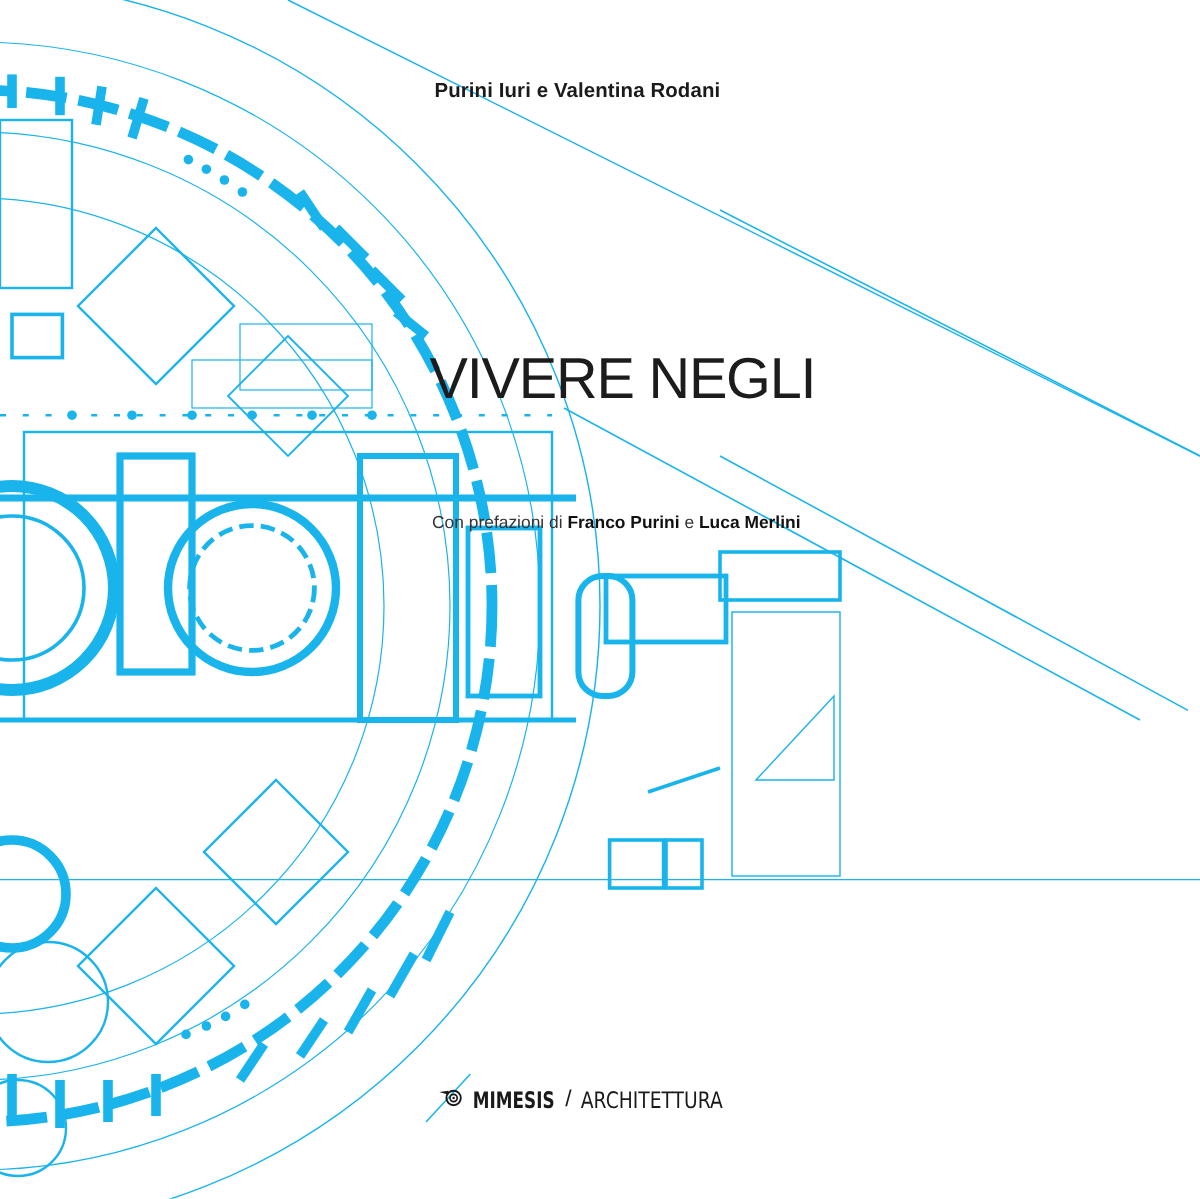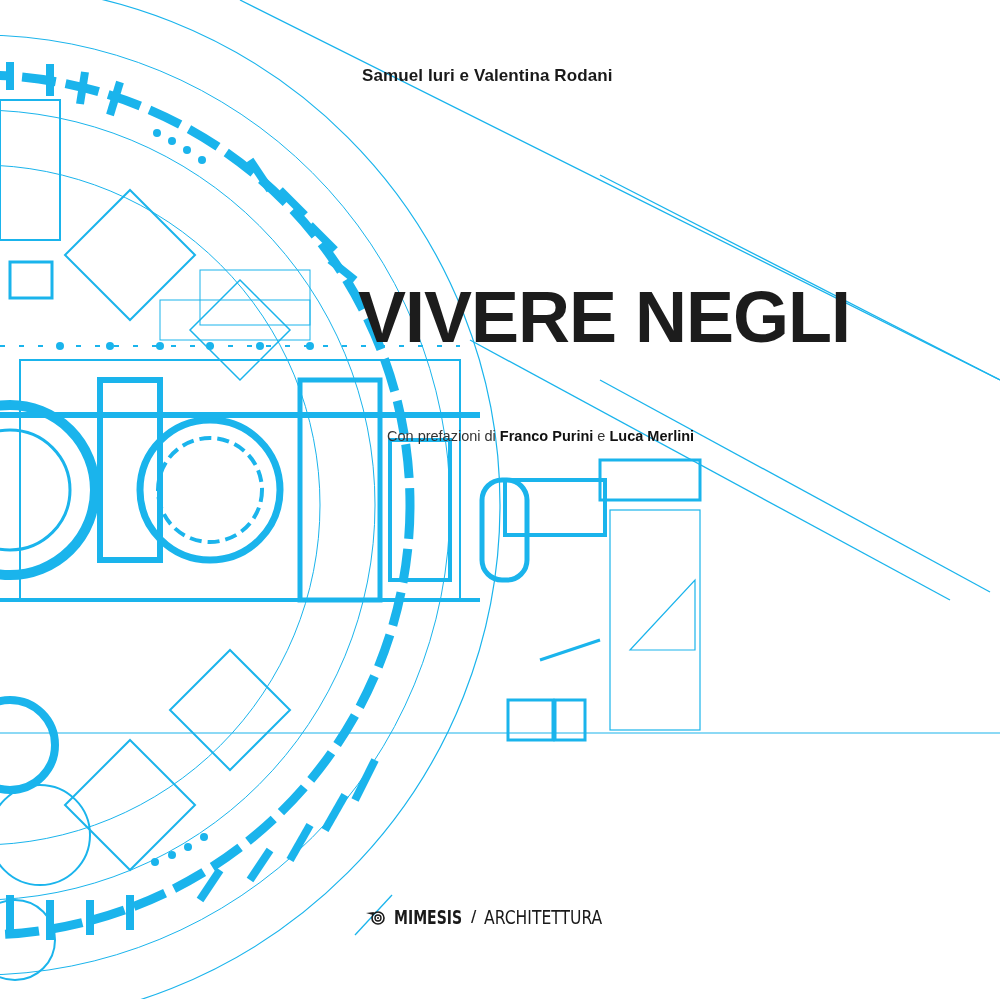--- a/index.html
+++ b/index.html
@@ -1,23 +1,23 @@
 <!DOCTYPE html>
 <html><head>
 <meta charset="utf-8">
 <style>
   html, body { margin:0; padding:0; background:#fff; }
   body { width:1000px; height:999px; overflow:hidden; position:relative; font-family:"Liberation Sans", sans-serif; }
   #art { position:absolute; left:0; top:0; width:1000px; height:999px; }
   .authors { position:absolute; left:362px; top:66px; font-size:17px; font-weight:bold; color:#1a1a1a; letter-spacing:0.1px; }
-  .title { position:absolute; left:358px; top:288px; font-size:72px; font-weight:bold; color:#1c1c1c; line-height:58px; letter-spacing:-1px; }
-  .subtitle { position:absolute; left:360px; top:428px; font-size:14.5px; color:#222;margin-left:27px; }
+  .title { position:absolute; left:358px; top:288px; font-size:48px; font-weight:normal; color:#1c1c1c; line-height:58px; letter-spacing:-1px; }
+  .subtitle { position:absolute; left:360px; top:428px; font-size:14.5px; color:#222; }
   .subtitle .thin { font-weight:normal; color:#333; }
   .subtitle b { font-weight:bold; color:#111; }
-  .publisher { position:absolute; left:366px; top:906px; font-size:19px; color:#1a1a1a; display:flex; align-items:center; gap:8px; }
+  .publisher { position:absolute; left:366px; top:906px; font-size:19px; color:#1a1a1a; display:flex; align-items:flex-start; gap:8px; }
   .publisher .brand { font-weight:bold; font-family:"DejaVu Sans", sans-serif; font-stretch:condensed; transform:scaleX(0.82); transform-origin:left; display:inline-block; margin-right:-14px; }
   .publisher .series { font-family:"DejaVu Sans", sans-serif; transform:scaleX(0.82); transform-origin:left; display:inline-block; }
 </style>
 </head>
 <body>
 
 <svg id="art" viewBox="0 0 1000 999" xmlns="http://www.w3.org/2000/svg">
   <g fill="none" stroke="#1ab4ec">
 
     <line x1="240" y1="0" x2="1000" y2="380" stroke-width="1.3"></line>
@@ -105,21 +105,21 @@
       <circle cx="204" cy="837" r="4"></circle>
     <circle cx="60" cy="346" r="4"></circle>
       <circle cx="110" cy="346" r="4"></circle>
       <circle cx="160" cy="346" r="4"></circle>
       <circle cx="210" cy="346" r="4"></circle>
       <circle cx="260" cy="346" r="4"></circle>
       <circle cx="310" cy="346" r="4"></circle>
   </g>
 </svg>
 
-<div class="authors">Samuel Iuri e Valentina Rodani</div>
+<div class="authors">Purini Iuri e Valentina Rodani</div>
 
 <div class="title">
   <div>VIVERE NEGLI</div>
 </div>
 
 <div class="subtitle">
   <span class="thin">Con prefazioni di</span>
   <b>Franco Purini</b>
   <span class="thin">e</span>
   <b>Luca Merlini</b>

